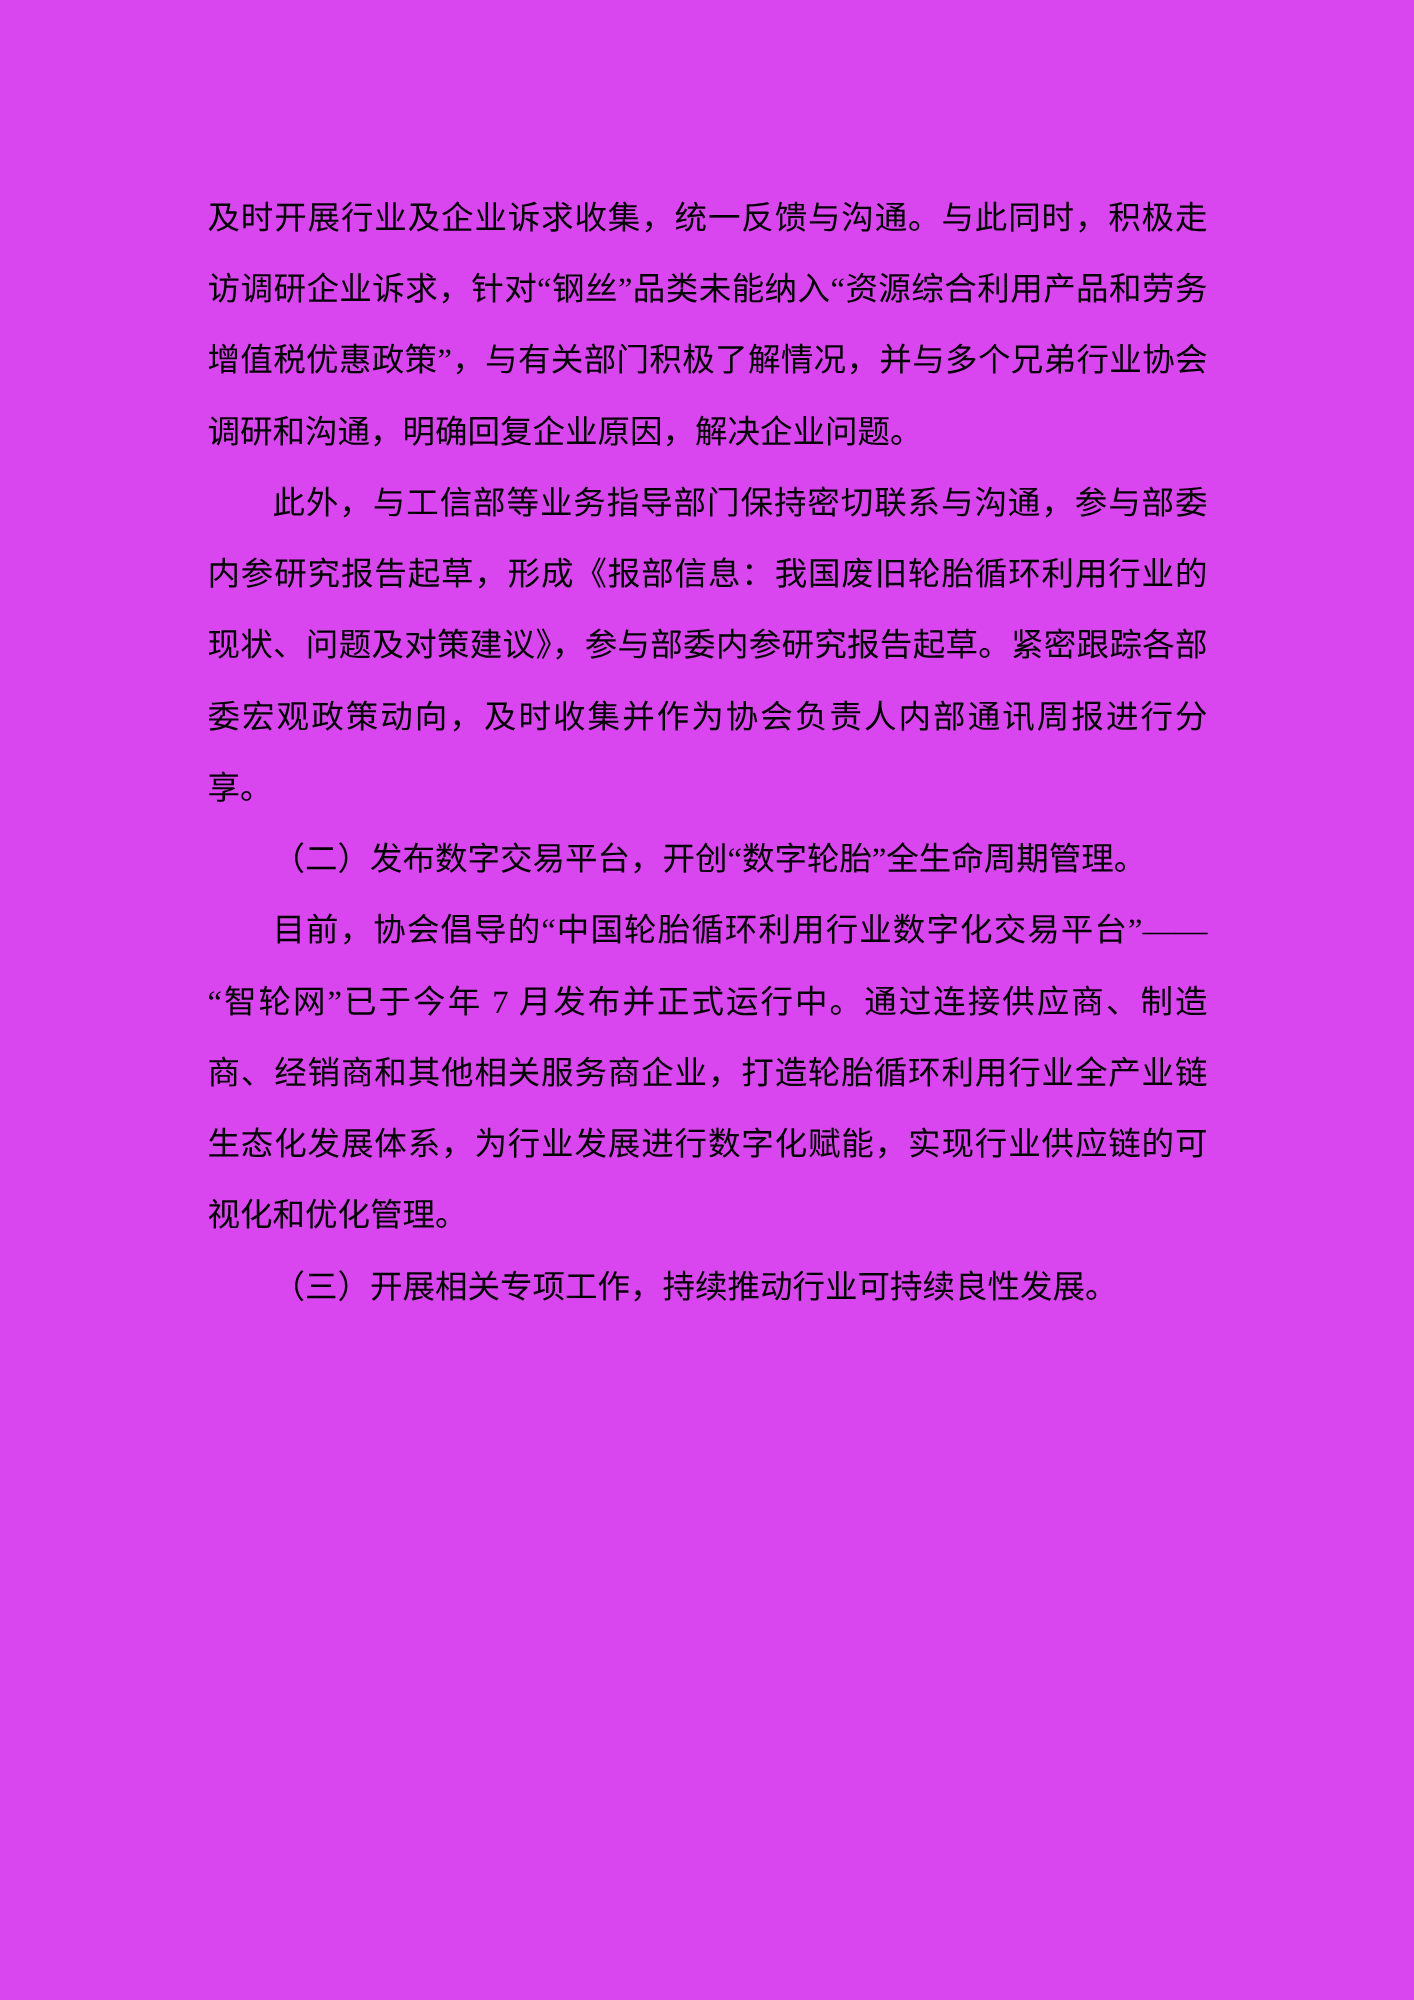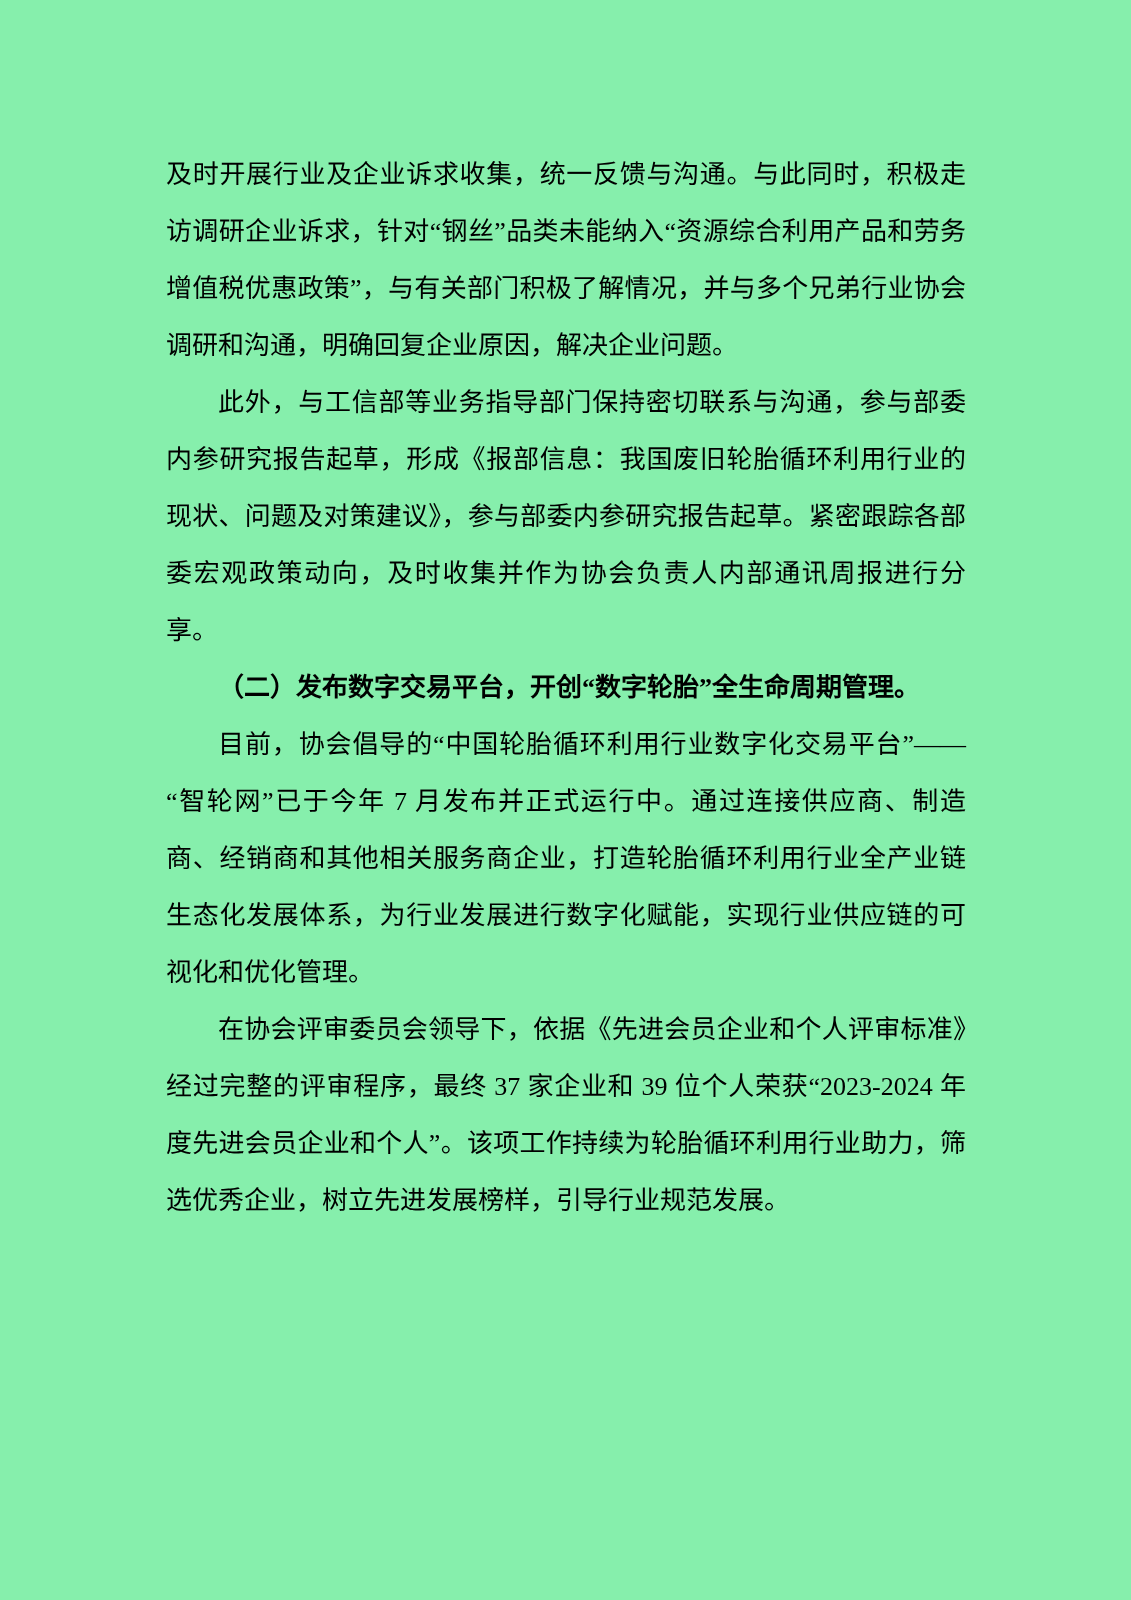--- a/index.html
+++ b/index.html
@@ -4,21 +4,21 @@
 <style>
   html, body {
     margin: 0;
     padding: 0;
     background: #ffffff;
   }
   .page {
     position: relative;
     width: 1131px;
     height: 1600px;
-    background: #86efac;
+    background: #d946ef;
     overflow: hidden;
   }
   .content {
     position: absolute;
     left: 166px;
     top: 146px;
     width: 800px;
   }
   .content p {
     margin: 0;
@@ -27,29 +27,29 @@
     font-size: 26px;
     line-height: 57px;
     color: #000000;
     text-align: justify;
     text-justify: inter-ideograph;
   }
   .content p.indent {
     text-indent: 2em;
   }
   .content p.heading {
-    font-weight: 700;
+    font-weight: 400;
     text-align: left;
   }
 </style>
 </head>
 <body>
 
 <div class="page">
   <div class="content">
 
   <p class="body">及时开展行业及企业诉求收集，统一反馈与沟通。与此同时，积极走访调研企业诉求，针对“钢丝”品类未能纳入“资源综合利用产品和劳务增值税优惠政策”，与有关部门积极了解情况，并与多个兄弟行业协会调研和沟通，明确回复企业原因，解决企业问题。</p>
       <p class="body indent">此外，与工信部等业务指导部门保持密切联系与沟通，参与部委内参研究报告起草，形成《报部信息：我国废旧轮胎循环利用行业的现状、问题及对策建议》，参与部委内参研究报告起草。紧密跟踪各部委宏观政策动向，及时收集并作为协会负责人内部通讯周报进行分享。</p>
       <p class="heading indent">（二）发布数字交易平台，开创“数字轮胎”全生命周期管理。</p>
       <p class="body indent">目前，协会倡导的“中国轮胎循环利用行业数字化交易平台”——“智轮网”已于今年 7 月发布并正式运行中。通过连接供应商、制造商、经销商和其他相关服务商企业，打造轮胎循环利用行业全产业链生态化发展体系，为行业发展进行数字化赋能，实现行业供应链的可视化和优化管理。</p>
-      <p class="body indent">在协会评审委员会领导下，依据《先进会员企业和个人评审标准》经过完整的评审程序，最终 37 家企业和 39 位个人荣获“2023-2024 年度先进会员企业和个人”。该项工作持续为轮胎循环利用行业助力，筛选优秀企业，树立先进发展榜样，引导行业规范发展。</p>
+      <p class="heading indent">（三）开展相关专项工作，持续推动行业可持续良性发展。</p>
     </div>
 </div>
 
 </body></html>

